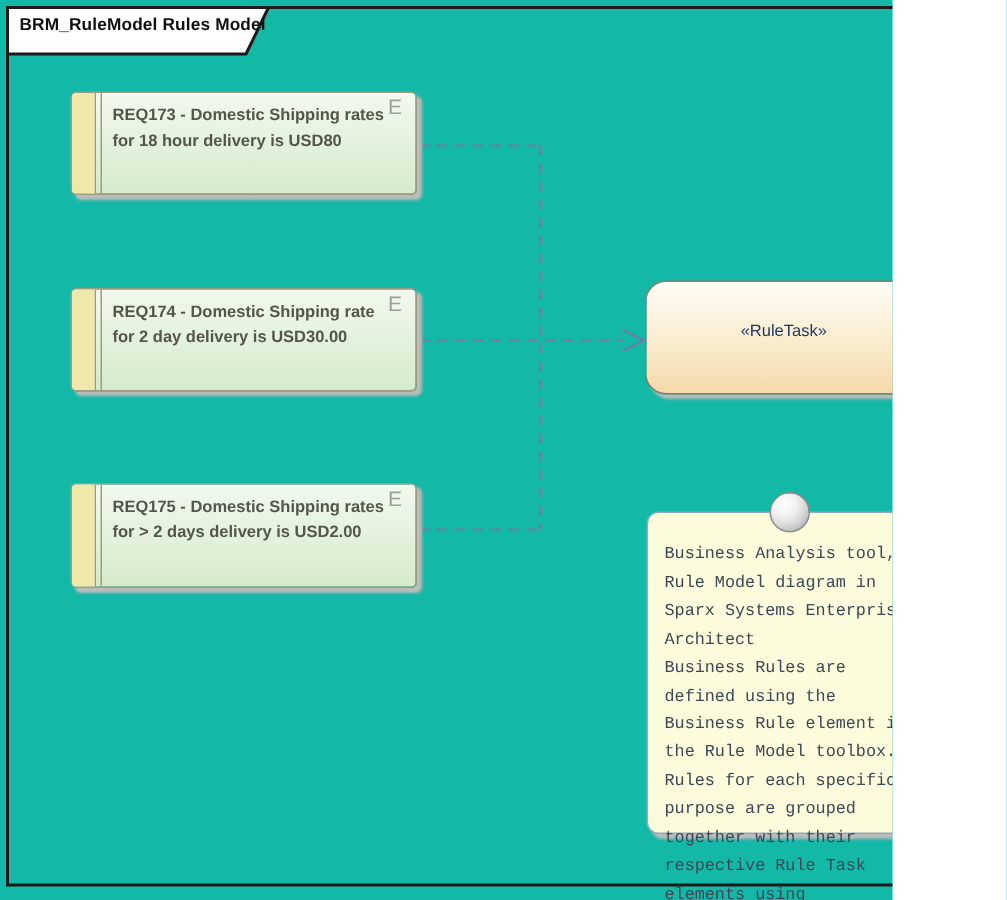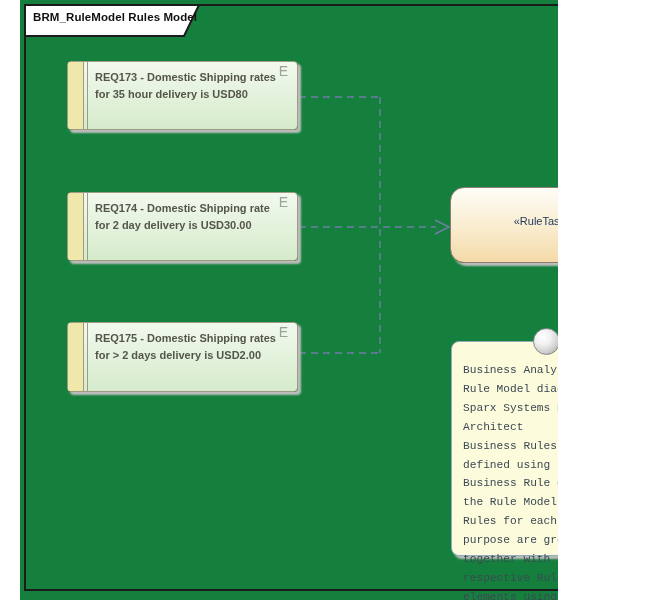--- a/index.html
+++ b/index.html
@@ -17,22 +17,22 @@
     --ruletask_text:#21395c;
     --note_border:#90acba;
     --note_fill:#fcfcdc;
     --note_text:#3c4854;
     --connector:#6f7da5;
     --shadow:#bcbcbc;
   }
   *{margin:0;padding:0;box-sizing:border-box;}
   html,body{background:#ffffff;}
   .canvas{
-    position:relative;width:538px;height:600px;background:#15803d;
-    font-family:"Liberation Sans",sans-serif;overflow:hidden;margin-left:20px;
+    position:relative;width:595px;height:600px;background:#14b8a6;
+    font-family:"Liberation Sans",sans-serif;overflow:hidden;
   }
   .frame{
     position:absolute;left:4px;top:4px;width:663px;height:587px;
     border:2px solid var(--frame_border);
   }
   .frame-tab-svg{position:absolute;left:4px;top:4px;}
   .frame-title{
     position:absolute;left:13px;top:11px;
     font-size:11.5px;font-weight:bold;color:#111111;letter-spacing:0.1px;
     white-space:nowrap;
@@ -117,21 +117,21 @@
     <path d="M279 97 H360" fill="none" stroke="#6f7da5" stroke-width="1.4" stroke-dasharray="7 5"></path>
     <path d="M360 97 V353" fill="none" stroke="#6f7da5" stroke-width="1.4" stroke-dasharray="7 5"></path>
     <path d="M279 353 H360" fill="none" stroke="#6f7da5" stroke-width="1.4" stroke-dasharray="7 5"></path>
     <path d="M279 227 H416" fill="none" stroke="#6f7da5" stroke-width="1.4" stroke-dasharray="7 5"></path>
     <path d="M415 220 L429 227 L415 234" fill="none" stroke="#6f7da5" stroke-width="1.4"></path>
   </svg>
 
   <div class="req" style="top:61px;height:69px;">
     <div class="req-strip"></div>
     <div class="req-strip-line"></div>
-    <span class="req-text">REQ173 -  Domestic Shipping rates for 35 hour delivery is USD80</span>
+    <span class="req-text">REQ173 -  Domestic Shipping rates for 18 hour delivery is USD80</span>
     <span class="req-e">E</span>
   </div>
 
   <div class="req" style="top:192px;height:69px;">
     <div class="req-strip"></div>
     <div class="req-strip-line"></div>
     <span class="req-text">REQ174 - Domestic Shipping rate for 2 day delivery is USD30.00</span>
     <span class="req-e">E</span>
   </div>
 

